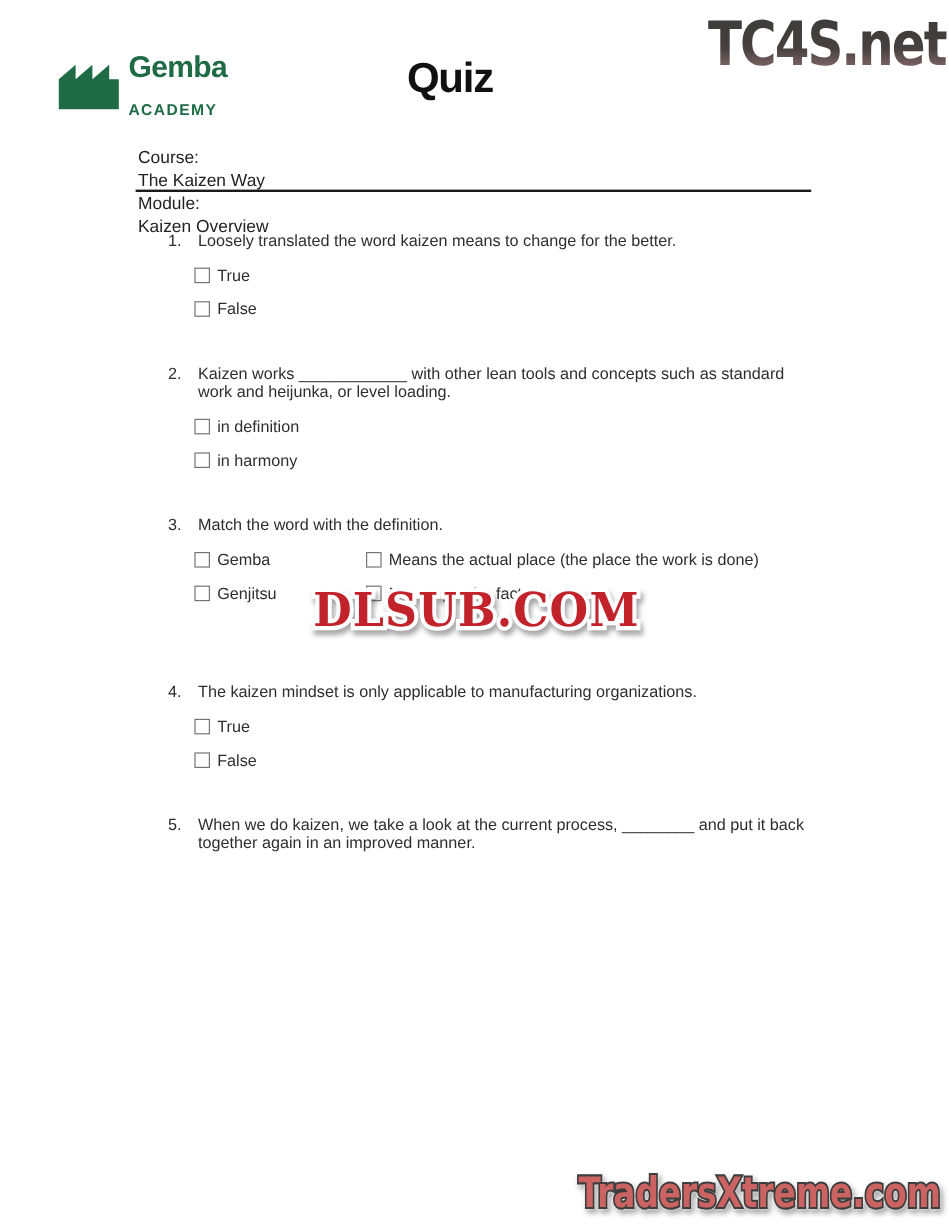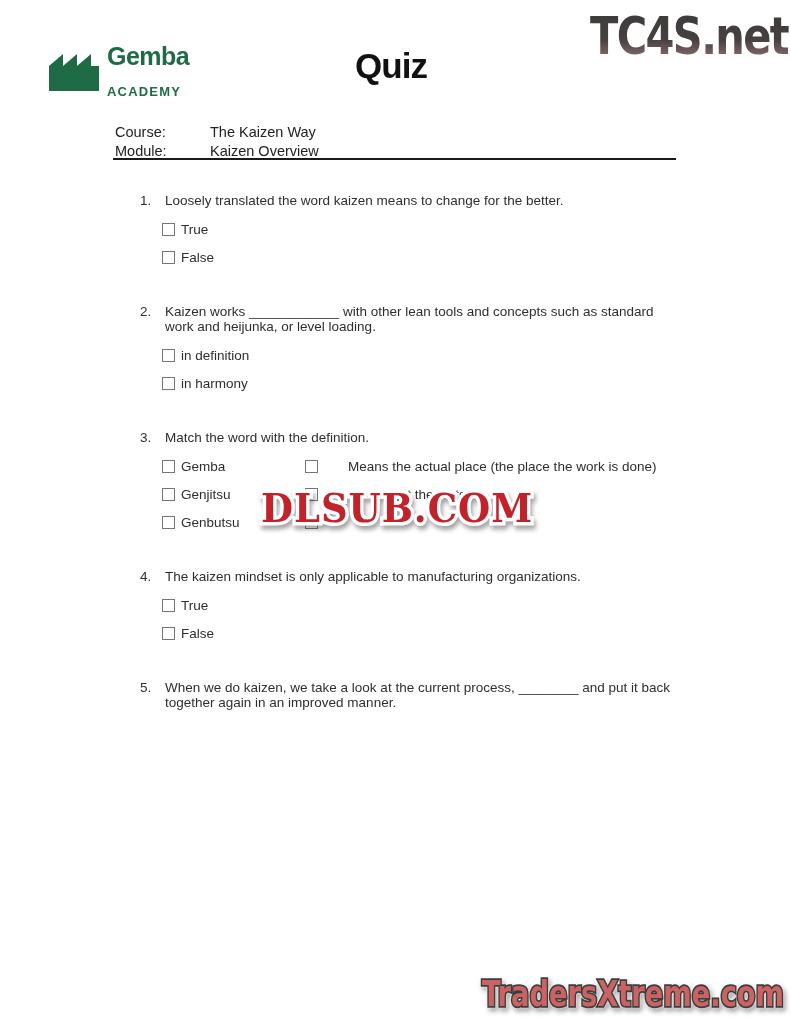--- a/index.html
+++ b/index.html
@@ -19,50 +19,50 @@
 
   
   .logo { position: absolute; left: 48px; top: 44px; display: flex; align-items: center; }
   .logo-icon { margin-right: 7px; }
   .logo-text { display: flex; flex-direction: column; line-height: 1; }
   .logo-main { font-size: 25px; font-weight: bold; color: #1e6b46; letter-spacing: -0.5px; }
   .logo-sub  { font-size: 13px; font-weight: bold; color: #1e6b46; letter-spacing: 1.2px; margin-top: 16px; }
 
   
   .title {
-    position: absolute; left: 266px; top: 46px; width: 250px;
+    position: absolute; left: 250px; top: 46px; width: 250px;
     text-align: center;
     font-size: 35px; font-weight: bold; color: #111;
     letter-spacing: -1px;
   }
 
   
   .meta { position: absolute; left: 115px; top: 123px; font-size: 14.5px; color: #222; }
-  .meta-row { display: flex; line-height: 19px; }
+  .meta-row { display: flex; line-height: 19px; flex-direction: column; }
   .meta-label { width: 95px; }
   .rule {
     position: absolute; left: 113px; top: 158px;
     width: 563px; height: 2px; background: #1a1a1a;
   }
 
   
   .question { position: absolute; left: 140px; width: 545px; font-size: 13.5px; }
   .q-head { display: flex; line-height: 15px; margin-bottom: 14px; }
   .q-num  { width: 25px; flex: 0 0 25px; }
   .q-text { flex: 1; }
   .options { margin-left: 22px; }
   .option { display: flex; align-items: center; height: 14px; margin-bottom: 14px; }
   .checkbox {
     display: inline-block; width: 13px; height: 13px;
     border: 1px solid #757575; background: #fff;
     margin-right: 6px; flex: 0 0 13px;
   }
   .match-row { display: flex; align-items: center; height: 14px; margin-bottom: 14px; }
   .match-word { display: flex; align-items: center; width: 143px; flex: 0 0 143px; }
-  .match-def  { display: flex; align-items: center; flex: 1; gap: 24px; }
+  .match-def  { display: flex; align-items: center; flex: 1; }
 
   #q1 { top: 193px; }
   #q2 { top: 304px; }
   #q3 { top: 430px; }
   #q4 { top: 569px; }
   #q5 { top: 680px; }
 
   
   .dlsub {
     position: absolute; left: 252px; top: 482px;
@@ -194,30 +194,20 @@
       <div class="match-row">
         <span class="match-word">
           <span class="checkbox"></span>
           <span>Genjitsu</span>
         </span>
         <span class="match-def">
           <span class="checkbox"></span>
           <span>Means get the facts</span>
         </span>
       </div>
-      <div class="match-row">
-        <span class="match-word">
-          <span class="checkbox"></span>
-          <span>Genbutsu</span>
-        </span>
-        <span class="match-def">
-          <span class="checkbox"></span>
-          <span></span>
-        </span>
-      </div>
     </div>
   </div>
 
   <div class="question" id="q4">
     <div class="q-head">
       <span class="q-num">4.</span>
       <span class="q-text">The kaizen mindset is only applicable to manufacturing organizations.</span>
     </div>
     <div class="options">
       <div class="option">

